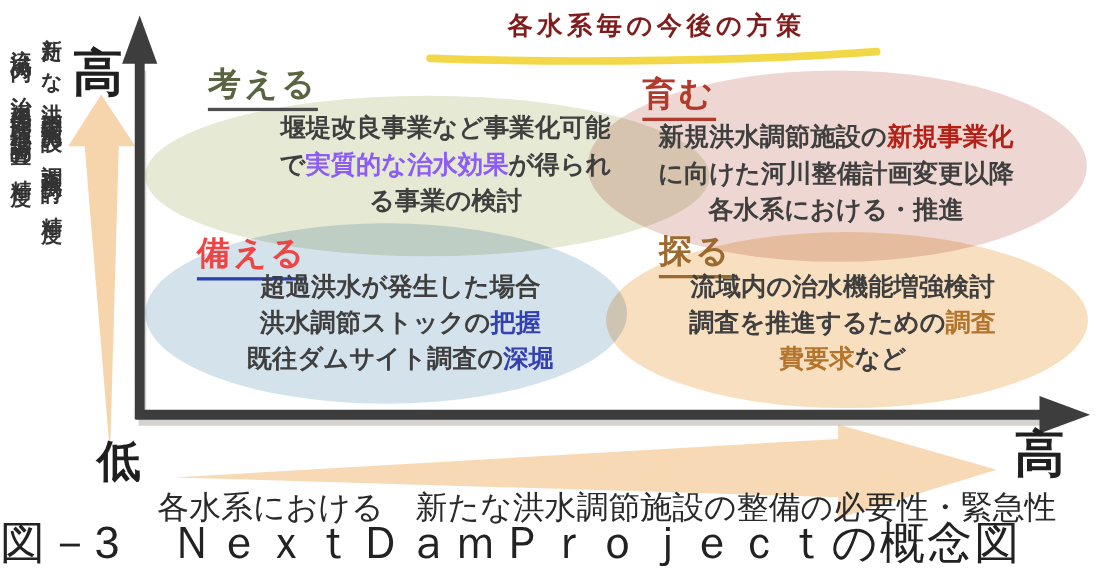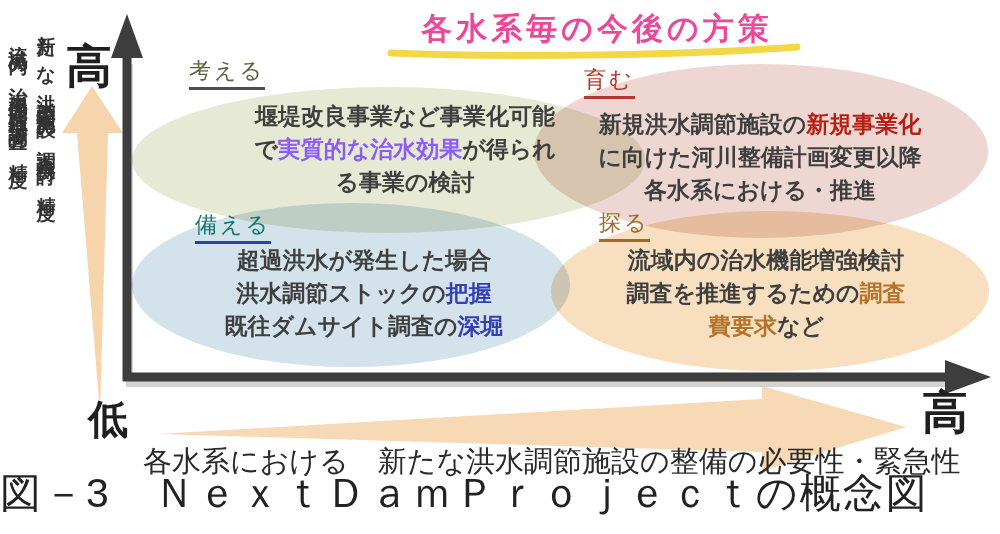--- a/index.html
+++ b/index.html
@@ -18,31 +18,31 @@
   .el-orange { left:551px; top:211px; width:438px; height:160px; background:#f7dfc0; }
 
   
   #vector-layer { position:absolute; left:0; top:0; z-index:1; }
   .ellipse { z-index:2; }
   .txt { z-index:3; }
 
   
   .strategy-title {
     left:398px; top:8px; width:398px; text-align:center;
-    font-size:31px; font-weight:600; letter-spacing:4px; color:#ec4899; white-space:nowrap;
+    font-size:23px; font-weight:600; letter-spacing:4px; color:#7f1d1d; white-space:nowrap;
   }
 
   
   .q-title {
-    font-size:22px; font-weight:400; letter-spacing:3px;
+    font-size:30px; font-weight:700; letter-spacing:3px;
     border-bottom:3px solid; padding-bottom:1px; white-space:nowrap;
   }
   .q-think-title   { left:189px; top:56px;  color:#5a6440; border-color:#4e4e4e; }
   .q-nurture-title { left:584px; top:65px;  color:#b13a2c; border-color:#b13a2c; }
-  .q-prepare-title { left:195px; top:210px; color:#0f766e; border-color:#2b3fae; }
+  .q-prepare-title { left:179px; top:210px; color:#ef4444; border-color:#2b3fae; }
   .q-explore-title { left:599px; top:208px; color:#9c6a2e; border-color:#9c6a2e; }
 
   
   .q-body {
     font-size:23px; font-weight:600; line-height:33px; color:#3f3f3f;
     text-align:center; white-space:nowrap;font-family:Liberation Mono, monospace;
   }
   .q-think-body   { left:205px; top:102px; width:400px; }
   .q-nurture-body { left:560px; top:110px; width:400px; }
   .q-prepare-body { left:165px; top:246px; width:398px; }

